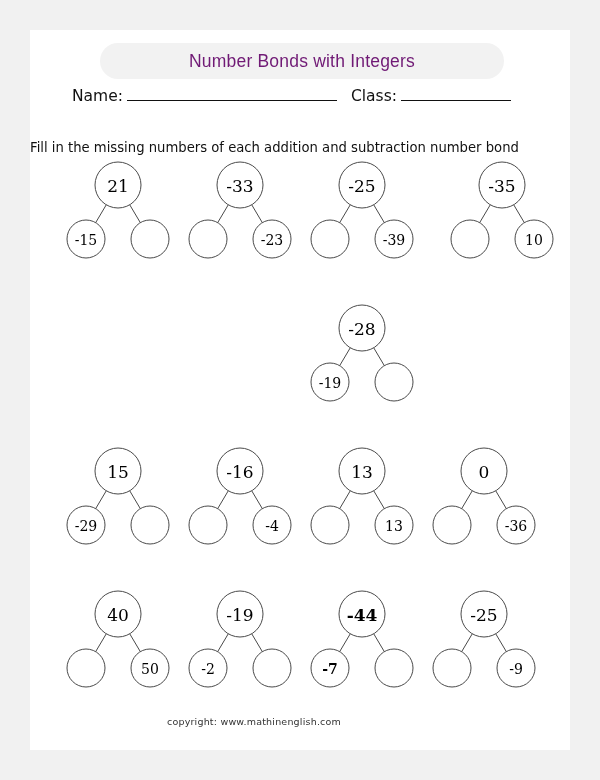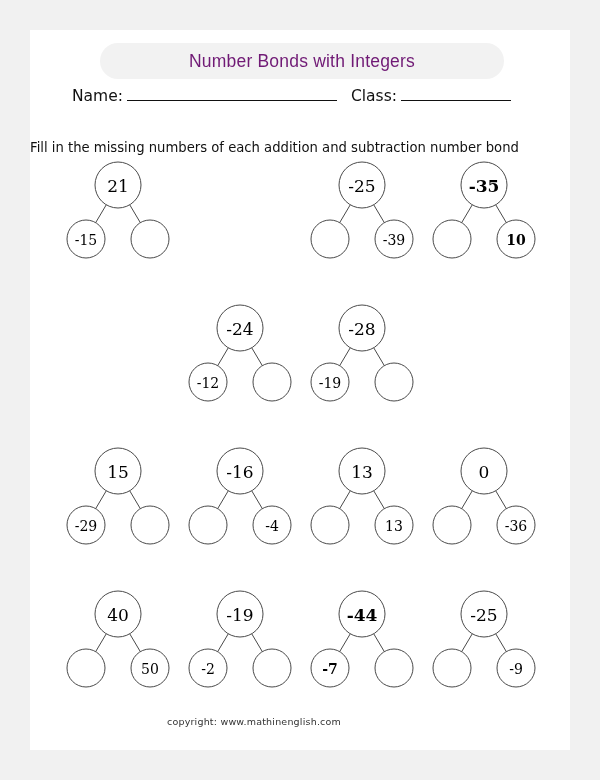--- a/index.html
+++ b/index.html
@@ -164,73 +164,73 @@
             </g>
             <g>
               <circle class="circ" cx="20" cy="79" r="19"></circle>
               <text class="num num-child" x="20" y="80">-15</text>
             </g>
             <g>
               <circle class="circ" cx="84" cy="79" r="19"></circle>
             </g>
           </svg>
         </div>
+        <div class="bond" style="left: 158px;">
+          <svg class="bond-svg" width="110" height="110">
+            <line class="link" x1="40.27454502306014" y1="44.78670527358601" x2="29.68624541573292" y2="62.65446086095069"></line>
+            <line class="link" x1="63.72545497693986" y1="44.78670527358601" x2="74.31375458426707" y2="62.65446086095069"></line>
+            <g>
+              <circle class="circ" cx="52" cy="25" r="23"></circle>
+              <text class="num num-parent" x="52" y="26">-33</text>
+            </g>
+            <g>
+              <circle class="circ" cx="20" cy="79" r="19"></circle>
+            </g>
+            <g>
+              <circle class="circ" cx="84" cy="79" r="19"></circle>
+              <text class="num num-child" x="84" y="80">-23</text>
+            </g>
+          </svg>
+        </div>
         <div class="bond" style="left: 280px;">
           <svg class="bond-svg" width="110" height="110">
             <line class="link" x1="40.27454502306014" y1="44.78670527358601" x2="29.68624541573292" y2="62.65446086095069"></line>
             <line class="link" x1="63.72545497693986" y1="44.78670527358601" x2="74.31375458426707" y2="62.65446086095069"></line>
             <g>
               <circle class="circ" cx="52" cy="25" r="23"></circle>
               <text class="num num-parent" x="52" y="26">-25</text>
             </g>
             <g>
               <circle class="circ" cx="20" cy="79" r="19"></circle>
             </g>
             <g>
               <circle class="circ" cx="84" cy="79" r="19"></circle>
               <text class="num num-child" x="84" y="80">-39</text>
             </g>
           </svg>
         </div>
-        <div class="bond" style="left: 402px; font-weight: bold;">
+        <div class="bond" style="left: 420px;">
           <svg class="bond-svg" width="110" height="110">
             <line class="link" x1="40.27454502306014" y1="44.78670527358601" x2="29.68624541573292" y2="62.65446086095069"></line>
             <line class="link" x1="63.72545497693986" y1="44.78670527358601" x2="74.31375458426707" y2="62.65446086095069"></line>
             <g>
               <circle class="circ" cx="52" cy="25" r="23"></circle>
               <text class="num num-parent" x="52" y="26">-35</text>
             </g>
             <g>
               <circle class="circ" cx="20" cy="79" r="19"></circle>
             </g>
             <g>
               <circle class="circ" cx="84" cy="79" r="19"></circle>
               <text class="num num-child" x="84" y="80">10</text>
             </g>
           </svg>
         </div>
       </div>
       <div class="bond-row">
-        <div class="bond" style="left: 158px;">
-          <svg class="bond-svg" width="110" height="110">
-            <line class="link" x1="40.27454502306014" y1="44.78670527358601" x2="29.68624541573292" y2="62.65446086095069"></line>
-            <line class="link" x1="63.72545497693986" y1="44.78670527358601" x2="74.31375458426707" y2="62.65446086095069"></line>
-            <g>
-              <circle class="circ" cx="52" cy="25" r="23"></circle>
-              <text class="num num-parent" x="52" y="26">-24</text>
-            </g>
-            <g>
-              <circle class="circ" cx="20" cy="79" r="19"></circle>
-              <text class="num num-child" x="20" y="80">-12</text>
-            </g>
-            <g>
-              <circle class="circ" cx="84" cy="79" r="19"></circle>
-            </g>
-          </svg>
-        </div>
         <div class="bond" style="left: 280px;">
           <svg class="bond-svg" width="110" height="110">
             <line class="link" x1="40.27454502306014" y1="44.78670527358601" x2="29.68624541573292" y2="62.65446086095069"></line>
             <line class="link" x1="63.72545497693986" y1="44.78670527358601" x2="74.31375458426707" y2="62.65446086095069"></line>
             <g>
               <circle class="circ" cx="52" cy="25" r="23"></circle>
               <text class="num num-parent" x="52" y="26">-28</text>
             </g>
             <g>
               <circle class="circ" cx="20" cy="79" r="19"></circle>

